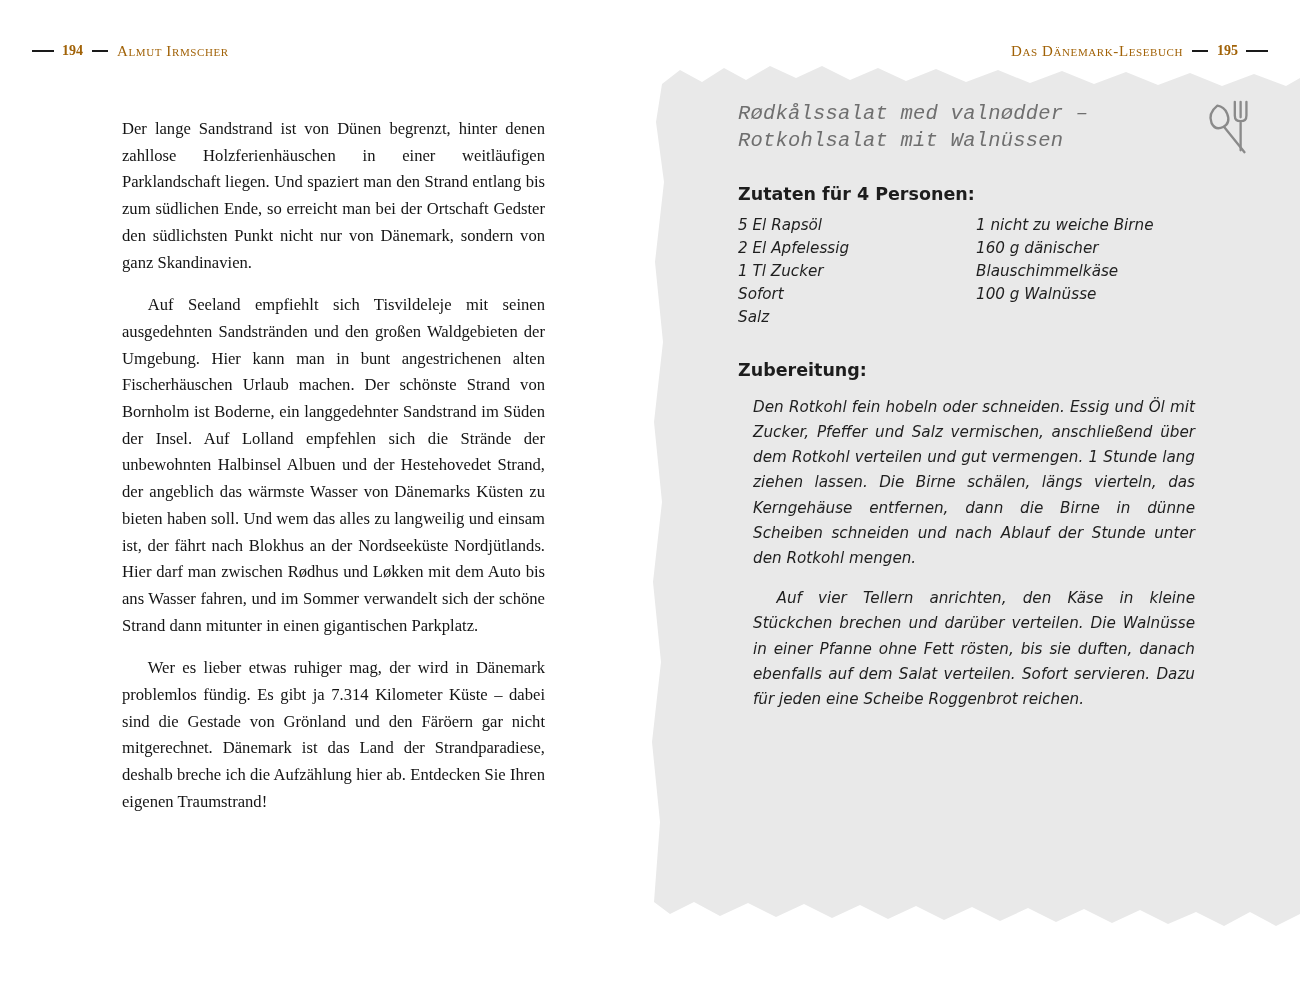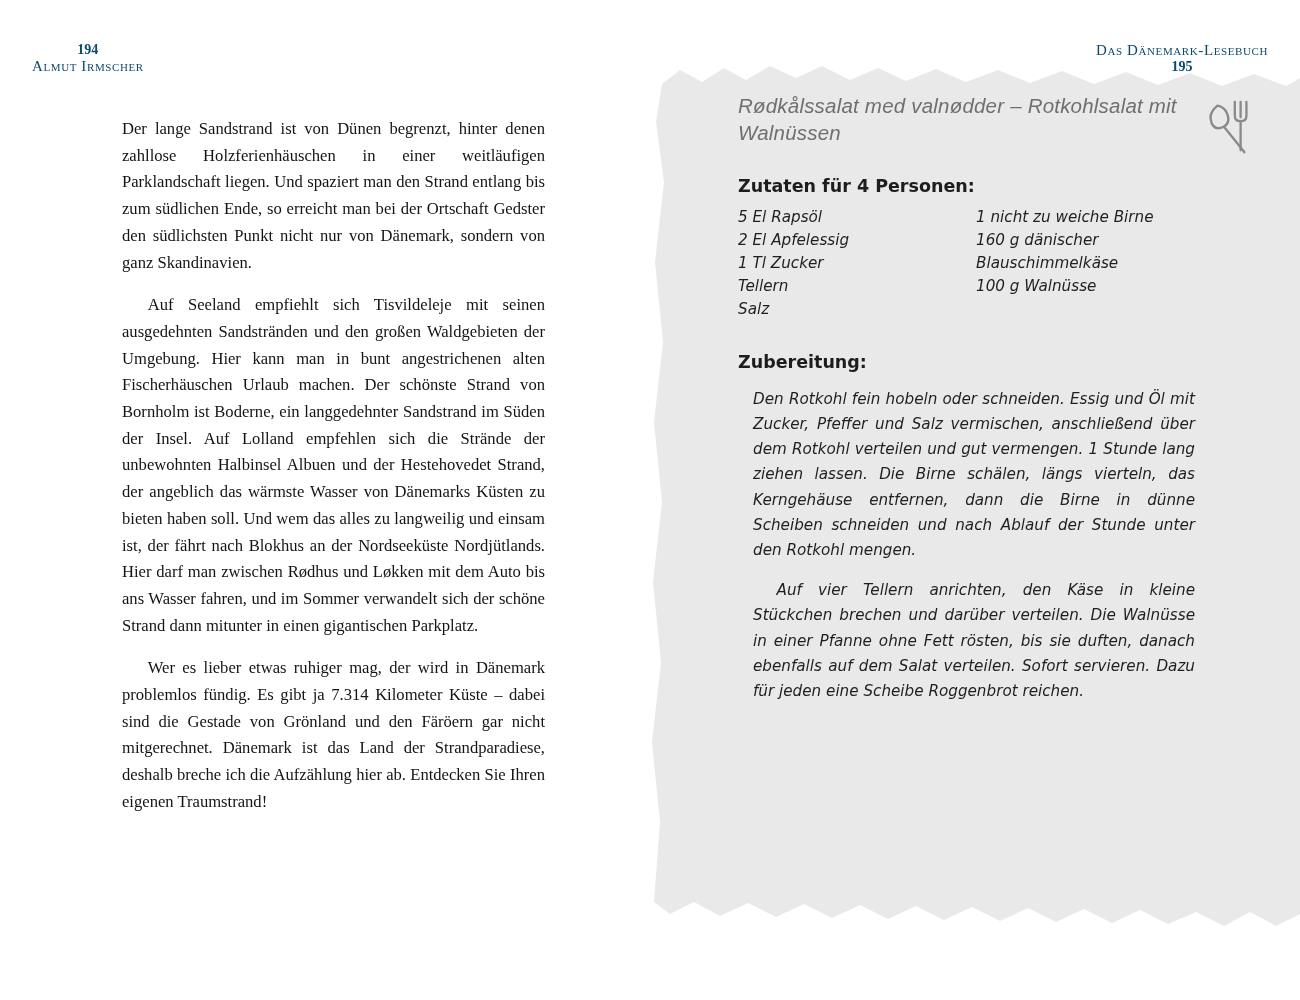--- a/index.html
+++ b/index.html
@@ -32,23 +32,22 @@
   
   .runhead {
     position: absolute;
     top: 42px;
     height: 18px;
     display: flex;
     align-items: center;
     font-family: "Liberation Serif", serif;
     font-size: 13.5px;
     letter-spacing: .035em;
-    color: #0c4a6e;
+    color: #a16207;
     white-space: nowrap;
-    flex-direction: column;
   }
   .runhead-left { left: 32px; }
   .runhead-right { right: 32px; }
 
   .folio {
     font-weight: bold;
     font-size: 14px;
     letter-spacing: 0;
   }
   .rule {
@@ -101,27 +100,27 @@
   .recipe-content {
     position: absolute;
     left: 88px;
     top: 92px;
     width: 472px;
     font-family: "DejaVu Sans", sans-serif;
     color: #222;
   }
 
   .recipe-title {
-    font-family: Liberation Sans, sans-serif;
+    font-family: Liberation Mono, monospace;
     font-style: italic;
     font-size: 20.5px;
     line-height: 1.32;
     color: #6f6f6f;
     letter-spacing: .01em;
-    margin: 0 0 30px 0;
+    margin: 8px 0 30px 0;
     font-weight: normal;
   }
 
   .sec-head {
     font-family: "DejaVu Sans", sans-serif;
     font-weight: bold;
     font-size: 17.5px;
     color: #1d1d1d;
     margin: 0 0 10px 0;
   }
@@ -221,21 +220,21 @@
 
       <h3 class="sec-head">Zutaten für 4 Personen:</h3>
 
       <div class="ing-grid">
         <span>5 El Rapsöl</span>
         <span>1 nicht zu weiche Birne</span>
         <span>2 El Apfelessig</span>
         <span>160 g dänischer</span>
         <span>1 Tl Zucker</span>
         <span>Blauschimmelkäse</span>
-        <span>Tellern</span>
+        <span>Sofort</span>
         <span>100 g Walnüsse</span>
         <span>Salz</span>
       </div>
 
       <h3 class="sec-head">Zubereitung:</h3>
 
       <div class="prep">
         <p>Den Rotkohl fein hobeln oder schneiden. Essig und Öl mit Zucker, Pfeffer und Salz vermischen, anschließend über dem Rotkohl verteilen und gut vermengen. 1 Stunde lang ziehen lassen. Die Birne schälen, längs vierteln, das Kerngehäuse entfernen, dann die Birne in dünne Scheiben schneiden und nach Ablauf der Stunde unter den Rotkohl mengen.</p>
         <p>Auf vier Tellern anrichten, den Käse in kleine Stückchen brechen und darüber verteilen. Die Walnüsse in einer Pfanne ohne Fett rösten, bis sie duften, danach ebenfalls auf dem Salat verteilen. Sofort servieren. Dazu für jeden eine Scheibe Roggenbrot reichen.</p>
       </div>

